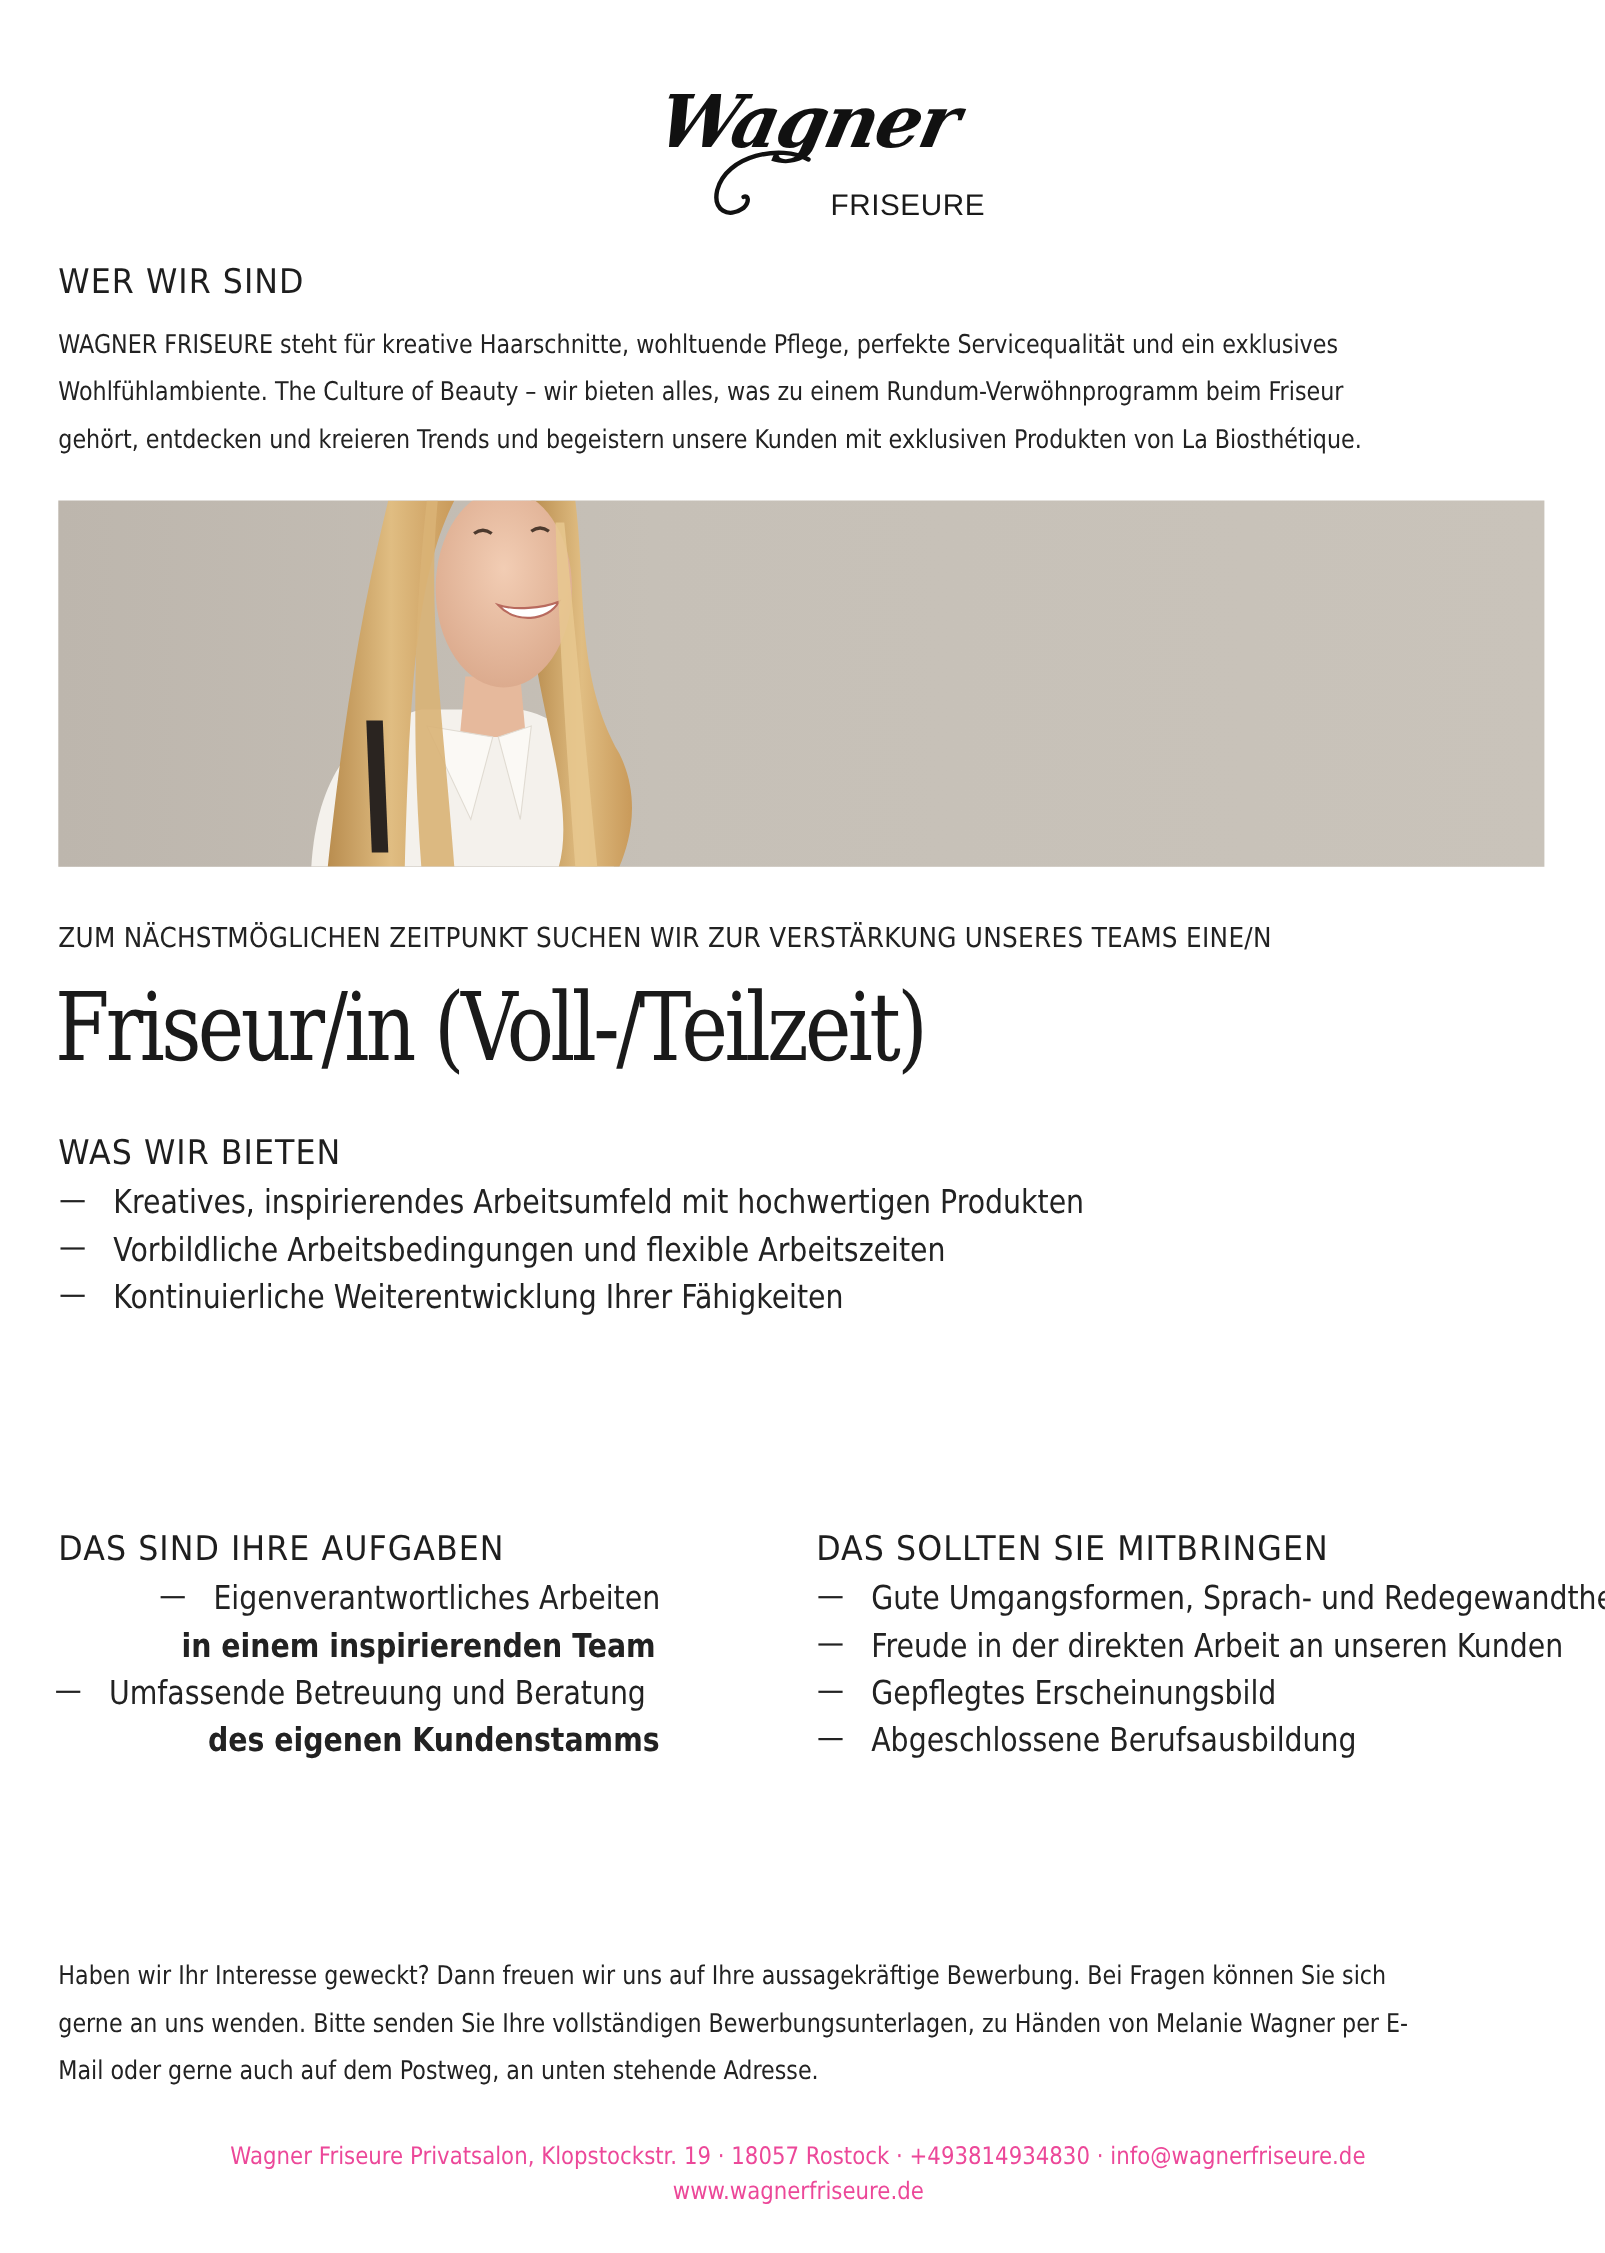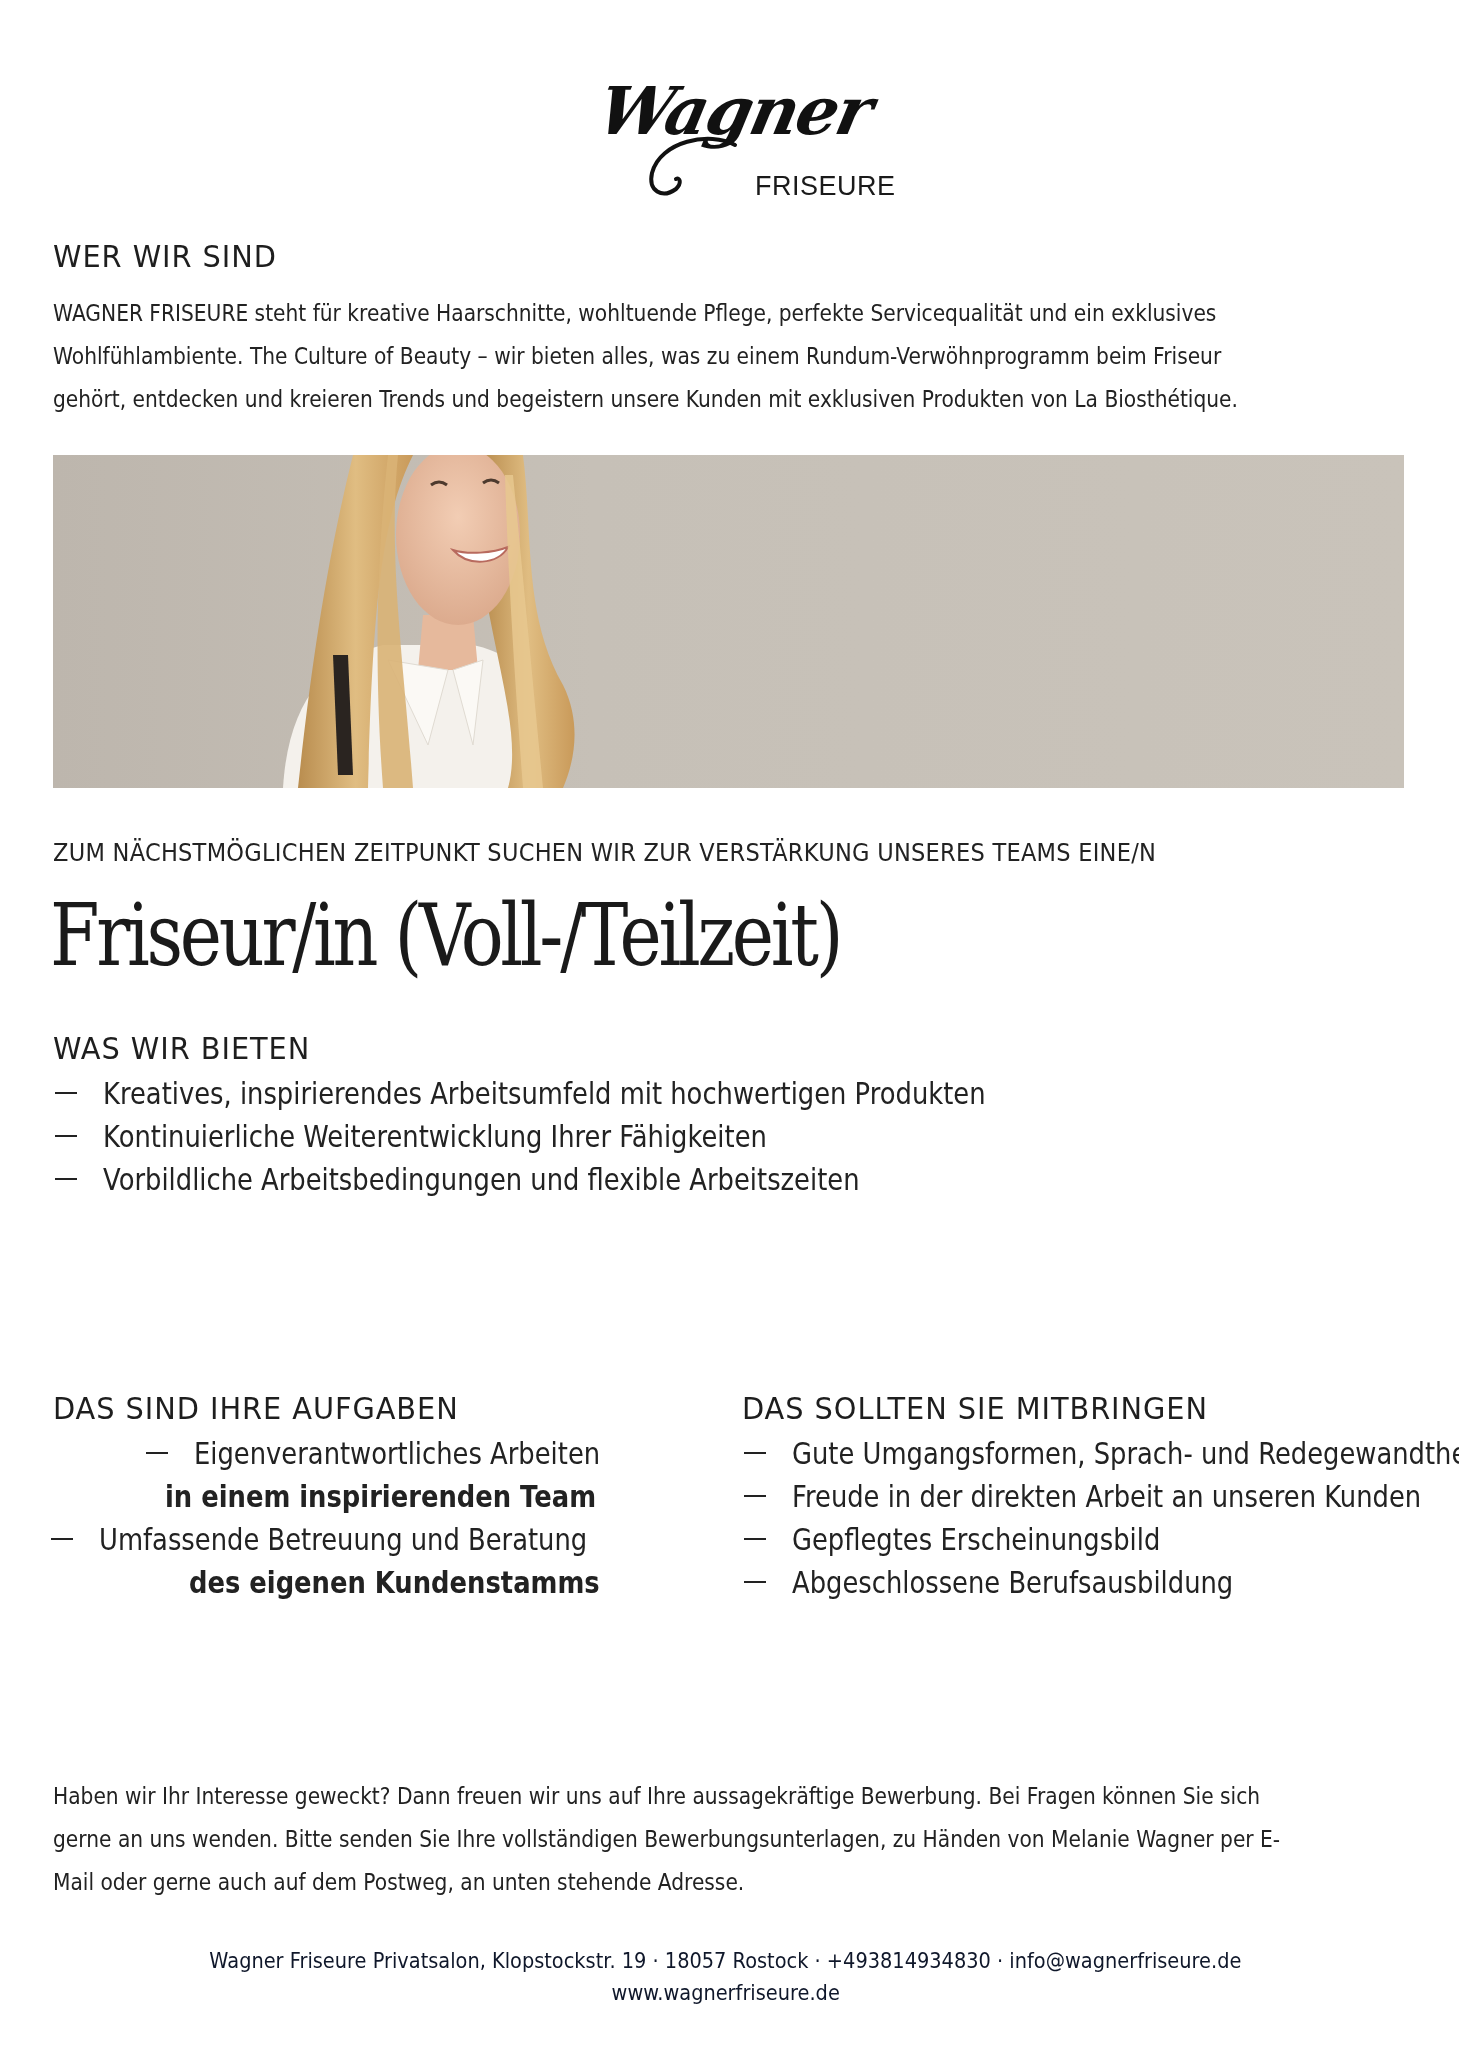--- a/index.html
+++ b/index.html
@@ -49,21 +49,21 @@
     display: inline-block; width: 22px; height: 2px; background: #222;
     vertical-align: middle; margin-right: 26px; position: relative; top: -3px;
   }
   .bullet-list {
     font-family: "DejaVu Sans", sans-serif; font-size: 30px; line-height: 43px;
     color: #222;
   }
   .bullet-text { display: inline-block; transform: scaleX(0.86); transform-origin: left; }
   .cont { padding-left: 48px; font-weight: bold; }
   .footer-line {
-    left: 0; width: 1451px; text-align: center; font-size: 22px; color: #0f172a;
+    left: 0; width: 1451px; text-align: center; font-size: 22px; color: #ec4899;
     white-space: nowrap;
   }
   .footer-line span { display: inline-block; transform: scaleX(0.88); }
 </style>
 </head>
 <body>
 
 <div class="abs logo">
   <div class="logo-script">Wagner</div>
   <svg class="logo-swash" viewBox="0 0 150 70">
@@ -116,22 +116,22 @@
     <path d="M280 200 L 295 200 L 300 320 L 285 320 Z" fill="#2a2420"></path>
   </svg>
 </div>
 
 <div class="abs subline">ZUM NÄCHSTMÖGLICHEN ZEITPUNKT SUCHEN WIR ZUR VERSTÄRKUNG UNSERES TEAMS EINE/N</div>
 <div class="abs job-title">Friseur/in (Voll-/Teilzeit)</div>
 
 <h2 class="abs h-section" style="left:53px; top:1030px;">WAS WIR BIETEN</h2>
 <ul class="abs dash bullet-list" style="left:55px; top:1072px;">
   <li><span class="dash-mark"></span><span class="bullet-text">Kreatives, inspirierendes Arbeitsumfeld mit hochwertigen Produkten</span></li>
+  <li><span class="dash-mark"></span><span class="bullet-text">Vorbildliche Arbeitsbedingungen und flexible Arbeitszeiten</span></li>
   <li><span class="dash-mark"></span><span class="bullet-text">Kontinuierliche Weiterentwicklung Ihrer Fähigkeiten</span></li>
-  <li><span class="dash-mark"></span><span class="bullet-text">Vorbildliche Arbeitsbedingungen und flexible Arbeitszeiten</span></li>
 </ul>
 
 <h2 class="abs h-section" style="left:53px; top:1390px;">DAS SIND IHRE AUFGABEN</h2>
 <ul class="abs dash bullet-list" style="left:51px; top:1432px;text-align:right;">
   <li><span class="dash-mark"></span><span class="bullet-text">Eigenverantwortliches Arbeiten</span></li>
   <li class="cont"><span class="bullet-text">in einem inspirierenden Team</span></li>
   <li><span class="dash-mark"></span><span class="bullet-text">Umfassende Betreuung und Beratung</span></li>
   <li class="cont"><span class="bullet-text">des eigenen Kundenstamms</span></li>
 </ul>
 

